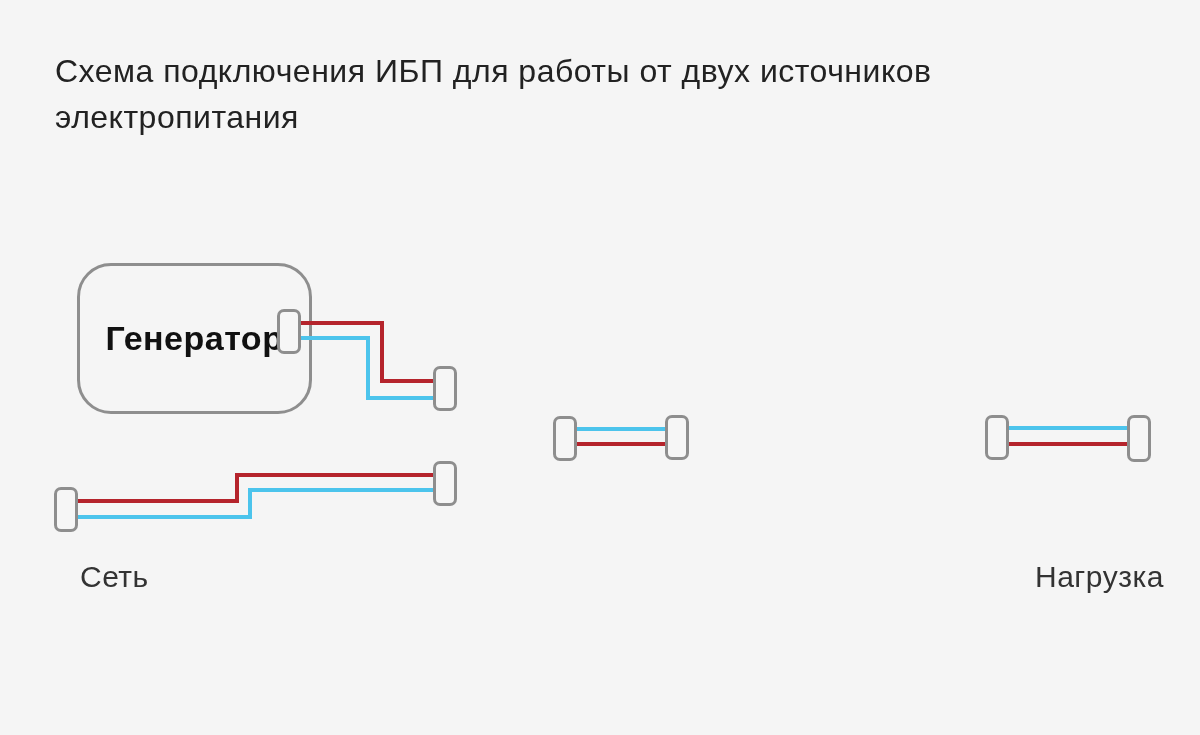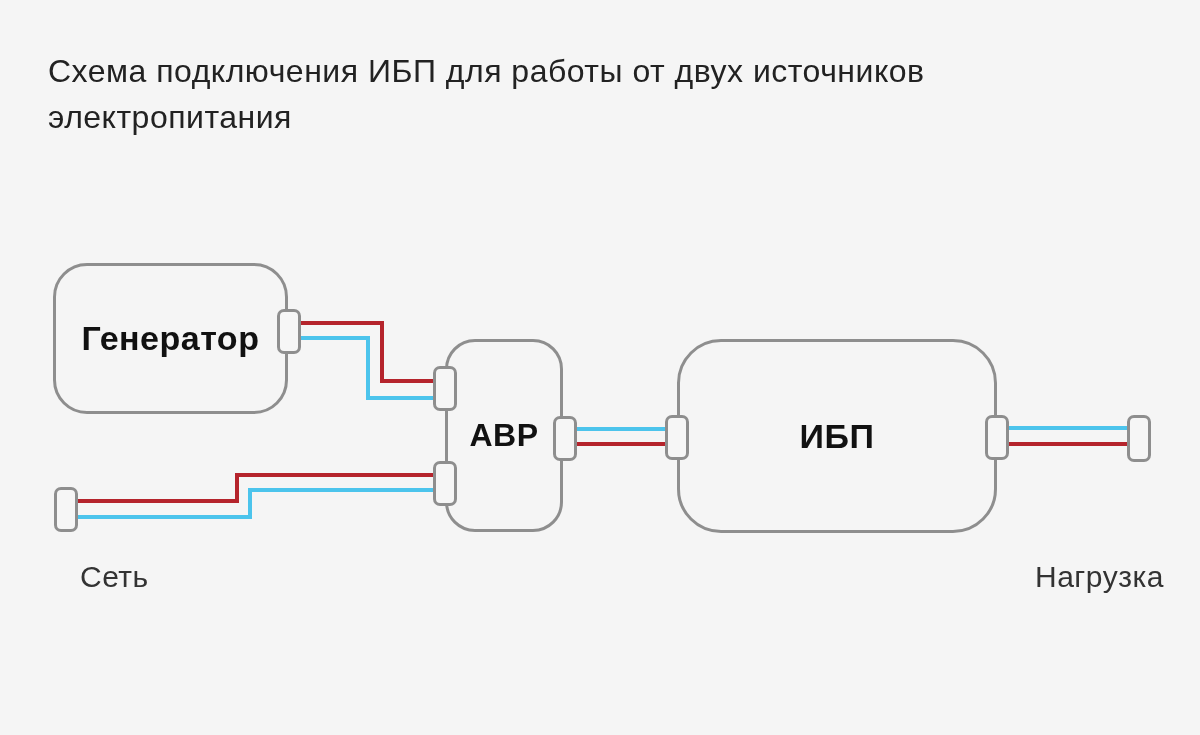--- a/index.html
+++ b/index.html
@@ -11,21 +11,21 @@
     font-family: "Liberation Sans", "DejaVu Sans", sans-serif;
   }
   .canvas {
     position: relative;
     width: 1200px;
     height: 735px;
     background: var(--bg, #f5f5f5);
   }
   .title {
     position: absolute;
-    left: 48px;
+    left: 55px;
     top: 48px;
     max-width: 1080px;
     font-size: 32px;
     line-height: 1.45;
     font-weight: 400;
     color: var(--text, #222222);
     letter-spacing: 0.5px;
   }
   .wiring-layer {
     position: absolute;
@@ -37,20 +37,21 @@
   }
   .node-box {
     position: absolute;
     box-sizing: border-box;
     border: 3px solid var(--box-border, #8e8e8e);
     background: var(--bg, #f5f5f5);
     display: flex;
     align-items: center;
     justify-content: center;
     z-index: 1;
+    margin-left: 24px;
   }
   .node-box .node-label {
     font-weight: 700;
     color: #111111;
     letter-spacing: 0.5px;
   }
   .box-generator {
     left: 53px; top: 263px;
     width: 235px; height: 151px;
     border-radius: 34px;
@@ -112,27 +113,21 @@
     <polyline points="577,429 665,429" stroke="#4cc4ec"></polyline>
     <polyline points="577,444 665,444" stroke="#b5242c"></polyline>
     <polyline points="1009,428 1127,428" stroke="#4cc4ec"></polyline>
     <polyline points="1009,444 1127,444" stroke="#b5242c"></polyline>
   </svg>
 
   <div class="node-box box-generator">
     <span class="node-label">Генератор</span>
   </div>
 
-  <div class="node-box box-ats">
-    <span class="node-label">АВР</span>
-  </div>
 
-  <div class="node-box box-ups">
-    <span class="node-label">ИБП</span>
-  </div>
 
   <div class="port port-generator-out"></div>
   <div class="port port-ats-in-generator"></div>
   <div class="port port-ats-in-mains"></div>
   <div class="port port-ats-out"></div>
   <div class="port port-ups-in"></div>
   <div class="port port-ups-out"></div>
   <div class="port port-load-plug"></div>
   <div class="port port-mains-plug"></div>
 

